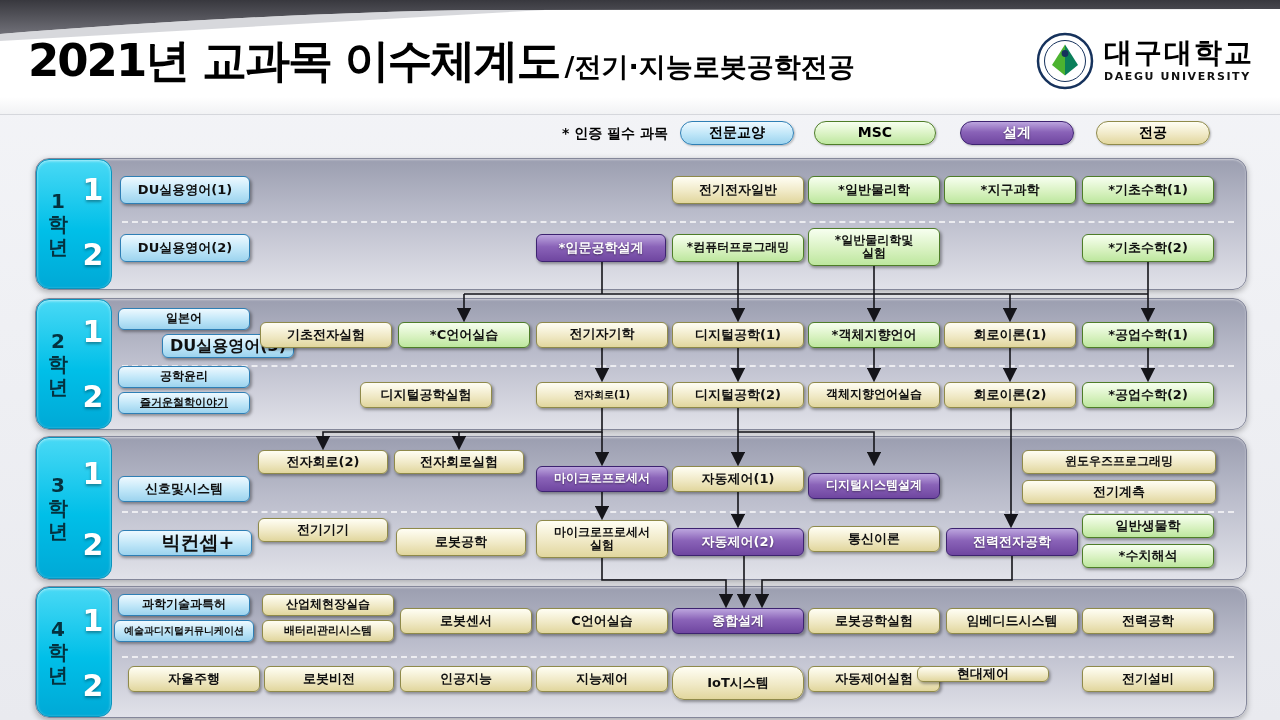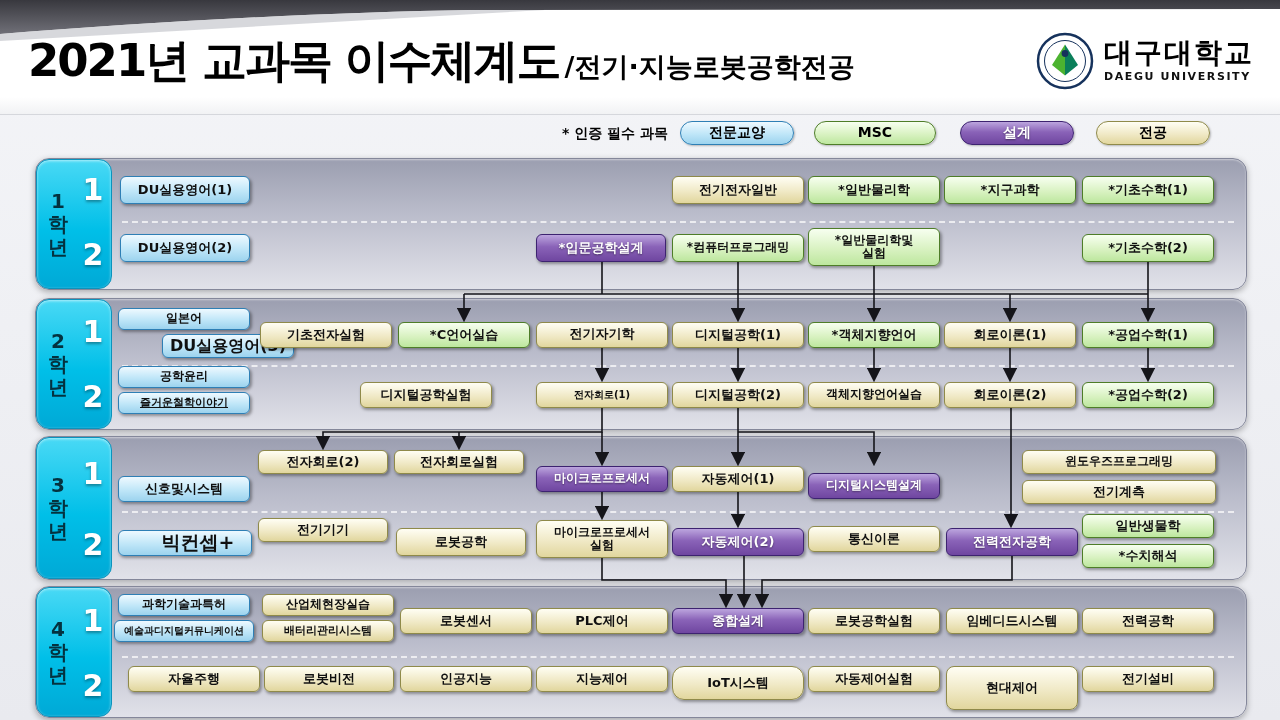--- a/index.html
+++ b/index.html
@@ -201,26 +201,26 @@
     <div class="course cat-purple" style="left: 672px; top: 528px; width: 132px; height: 28px; font-size: 13px;">자동제어(2)</div>
     <div class="course cat-tan" style="left: 808px; top: 526px; width: 132px; height: 26px; font-size: 13px;">통신이론</div>
     <div class="course cat-purple" style="left: 946px; top: 528px; width: 132px; height: 28px; font-size: 13px;">전력전자공학</div>
     <div class="course cat-green" style="left: 1082px; top: 514px; width: 132px; height: 24px; font-size: 13px;">일반생물학</div>
     <div class="course cat-green" style="left: 1082px; top: 544px; width: 132px; height: 24px; font-size: 13px;">*수치해석</div>
     <div class="course cat-blue" style="left: 118px; top: 594px; width: 132px; height: 22px; font-size: 12px;">과학기술과특허</div>
     <div class="course cat-blue" style="left: 114px; top: 620px; width: 140px; height: 22px; font-size: 10px;">예술과디지털커뮤니케이션</div>
     <div class="course cat-tan" style="left: 262px; top: 594px; width: 132px; height: 22px; font-size: 12px;">산업체현장실습</div>
     <div class="course cat-tan" style="left: 262px; top: 620px; width: 132px; height: 22px; font-size: 11px;">배터리관리시스템</div>
     <div class="course cat-tan" style="left: 400px; top: 608px; width: 132px; height: 26px; font-size: 13px;">로봇센서</div>
-    <div class="course cat-tan" style="left: 536px; top: 608px; width: 132px; height: 26px; font-size: 13px;">PLC제어</div>
+    <div class="course cat-tan" style="left: 536px; top: 608px; width: 132px; height: 26px; font-size: 13px;">C언어실습</div>
     <div class="course cat-purple" style="left: 672px; top: 608px; width: 132px; height: 26px; font-size: 13px;">종합설계</div>
     <div class="course cat-tan" style="left: 808px; top: 608px; width: 132px; height: 26px; font-size: 13px;">로봇공학실험</div>
     <div class="course cat-tan" style="left: 946px; top: 608px; width: 132px; height: 26px; font-size: 13px;">임베디드시스템</div>
     <div class="course cat-tan" style="left: 1082px; top: 608px; width: 132px; height: 26px; font-size: 13px;">전력공학</div>
     <div class="course cat-tan" style="left: 128px; top: 666px; width: 132px; height: 26px; font-size: 13px;">자율주행</div>
     <div class="course cat-tan" style="left: 264px; top: 666px; width: 130px; height: 26px; font-size: 13px;">로봇비전</div>
     <div class="course cat-tan" style="left: 400px; top: 666px; width: 132px; height: 26px; font-size: 13px;">인공지능</div>
     <div class="course cat-tan" style="left: 536px; top: 666px; width: 132px; height: 26px; font-size: 13px;">지능제어</div>
     <div class="course cat-tan" style="left: 672px; top: 666px; width: 132px; height: 34px; font-size: 13px; border-radius: 12px;">IoT시스템</div>
     <div class="course cat-tan" style="left: 808px; top: 666px; width: 132px; height: 26px; font-size: 13px;">자동제어실험</div>
-    <div class="course cat-tan" style="left: 946px; top: 666px; width: 132px; height: 44px; font-size: 13px; border-radius: 8px;">현대제어</div>
+    <div class="course cat-tan" style="left: 917px; top: 666px; width: 132px; height: 16px; font-size: 13px;">현대제어</div>
     <div class="course cat-tan" style="left: 1082px; top: 666px; width: 132px; height: 26px; font-size: 13px;">전기설비</div>
   </div>
 
 </body></html>

